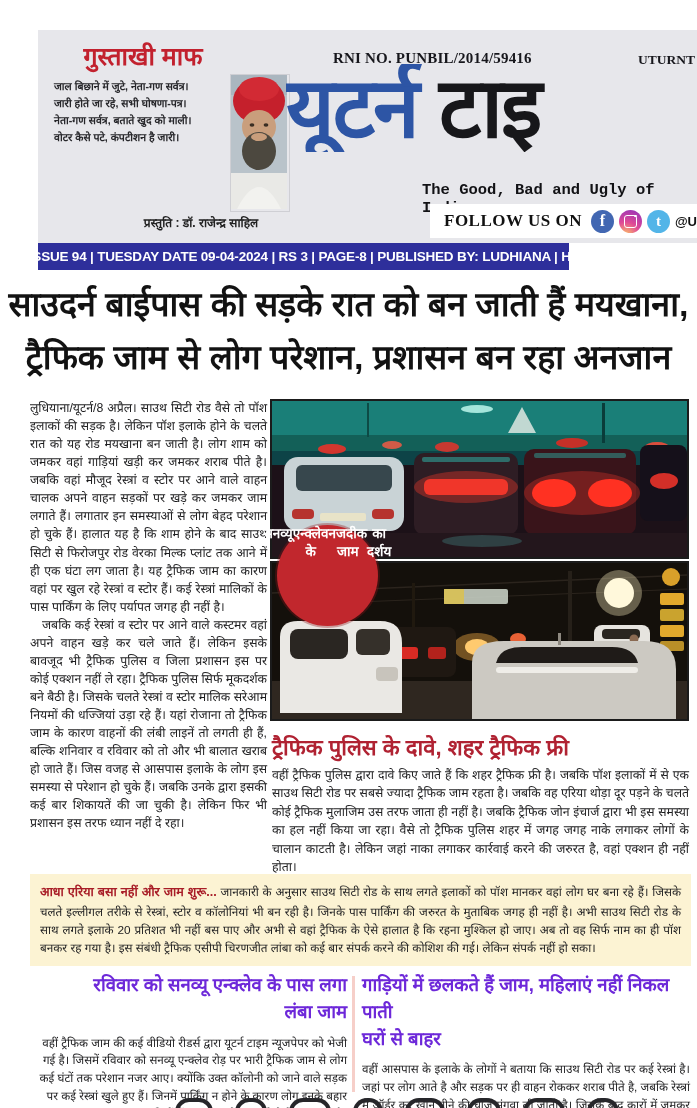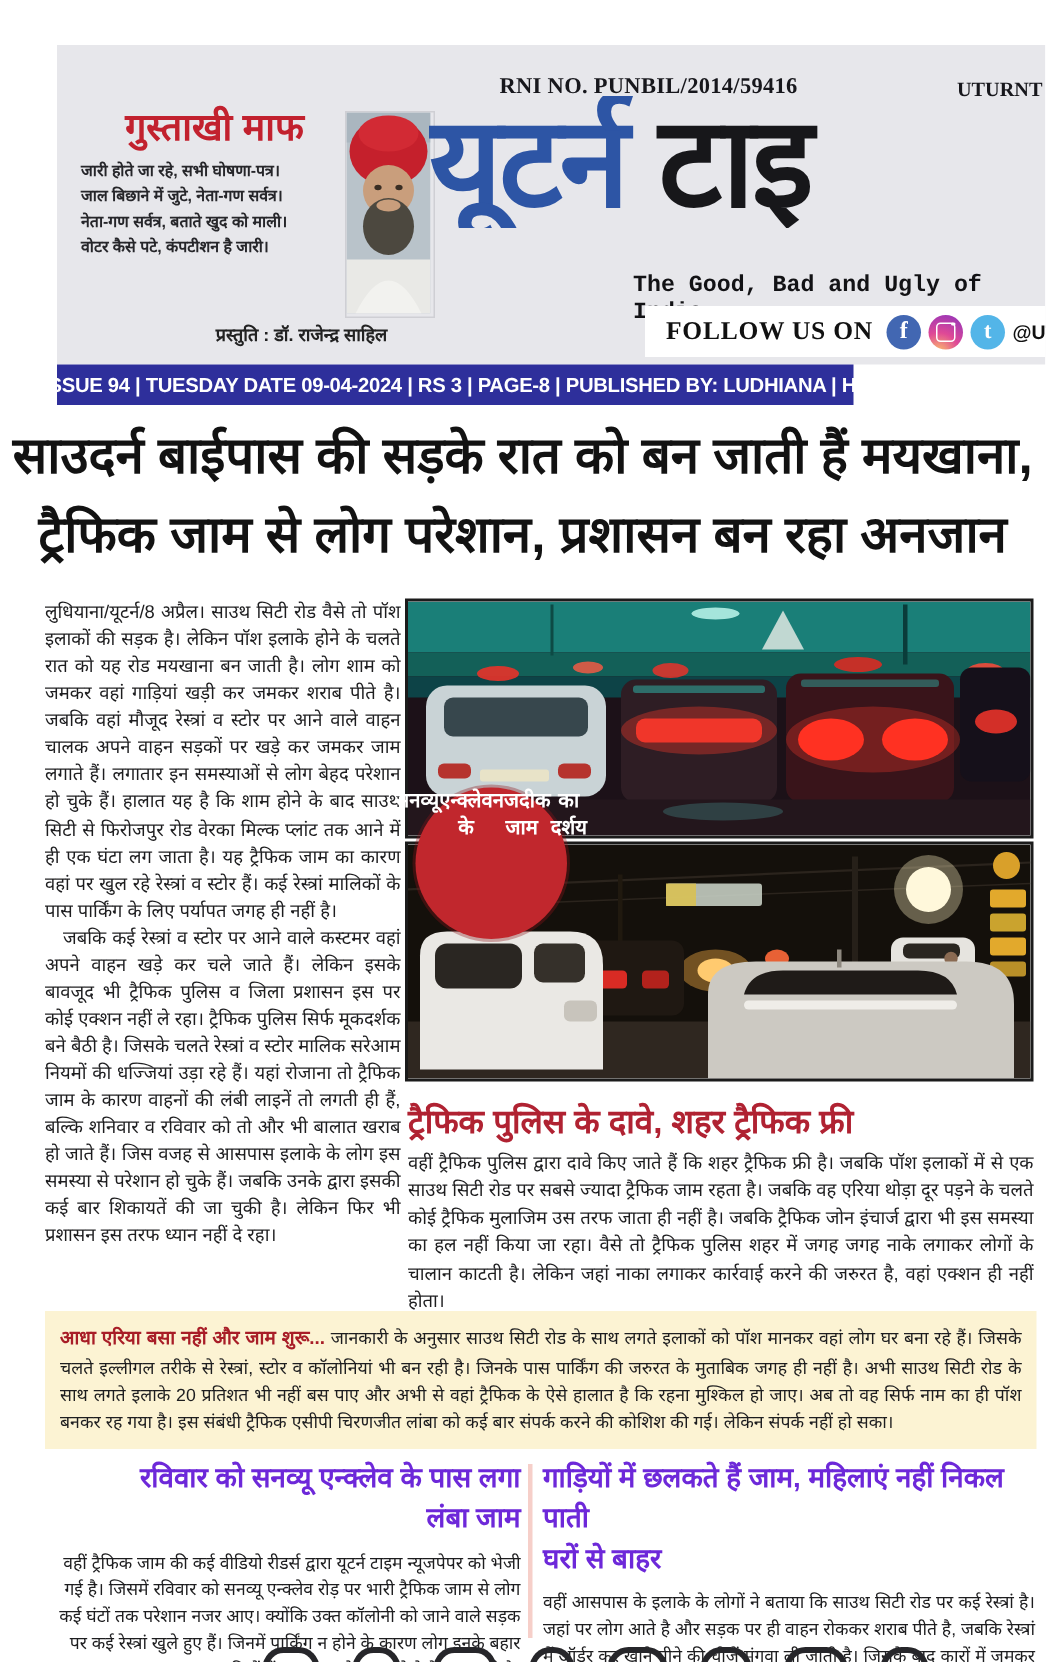--- a/index.html
+++ b/index.html
@@ -2,21 +2,21 @@
 <html><head>
 <meta charset="utf-8">
 <style>
   html,body{margin:0;padding:0;background:#ffffff;}
   #page{position:relative;width:697px;height:1108px;background:#ffffff;overflow:hidden;
         font-family:"Liberation Sans","DejaVu Sans",sans-serif;color:#1c1c1c;}
 
   
   .header{position:absolute;left:38px;top:30px;width:659px;height:213px;background:#e7e7eb;}
   .gustakhi{position:absolute;left:6px;top:8px;width:198px;text-align:center;}
-  .gustakhi-title{color:#c2212e;font-size:25px;font-weight:bold;margin-bottom:6px;margin-top:28px;}
+  .gustakhi-title{color:#c2212e;font-size:25px;font-weight:bold;margin-bottom:6px;}
   .gustakhi-line{font-size:10.6px;font-weight:bold;color:#26262a;line-height:1.62;text-align:left;padding-left:10px;white-space:nowrap;}
   .presenter{position:absolute;left:48px;top:184px;width:230px;text-align:center;font-size:12px;font-weight:bold;color:#222;}
   .portrait{position:absolute;left:192px;top:44px;width:58px;height:136px;border:1px solid #cfcfd4;}
   .rni{position:absolute;left:258px;top:20px;font-family:"Liberation Serif","DejaVu Serif",serif;
        font-size:15px;font-weight:bold;color:#17171c;letter-spacing:.2px;margin-left:37px;}
   .corner{position:absolute;right:2px;top:22px;font-family:"Liberation Serif","DejaVu Serif",serif;
        font-size:13.5px;font-weight:bold;color:#17171c;}
   .masthead{position:absolute;left:248px;top:34px;width:460px;white-space:nowrap;
        font-size:84px;font-weight:bold;line-height:1.05;letter-spacing:-2px;overflow:hidden;}
   .masthead .blue{color:#2d55a5;}
@@ -86,22 +86,22 @@
 </style>
 </head>
 <body>
 
 <div id="page">
 
   <div class="header">
 
     <div class="gustakhi">
       <div class="gustakhi-title">गुस्ताखी माफ</div>
+      <div class="gustakhi-line">जाल बिछाने में जुटे, नेता-गण सर्वत्र।</div>
       <div class="gustakhi-line">जारी होते जा रहे, सभी घोषणा-पत्र।</div>
-      <div class="gustakhi-line">जाल बिछाने में जुटे, नेता-गण सर्वत्र।</div>
       <div class="gustakhi-line">नेता-गण सर्वत्र, बताते खुद को माली।</div>
       <div class="gustakhi-line">वोटर कैसे पटे, कंपटीशन है जारी।</div>
     </div>
 
     <div class="presenter">प्रस्तुति : डॉ. राजेन्द्र साहिल</div>
 
     <div class="portrait">
       <svg width="56" height="134" viewBox="0 0 56 134" xmlns="http://www.w3.org/2000/svg">
         <rect x="0" y="0" width="56" height="134" fill="#b9c3ca"></rect>
         <rect x="0" y="0" width="56" height="20" fill="#aab6bf"></rect>

